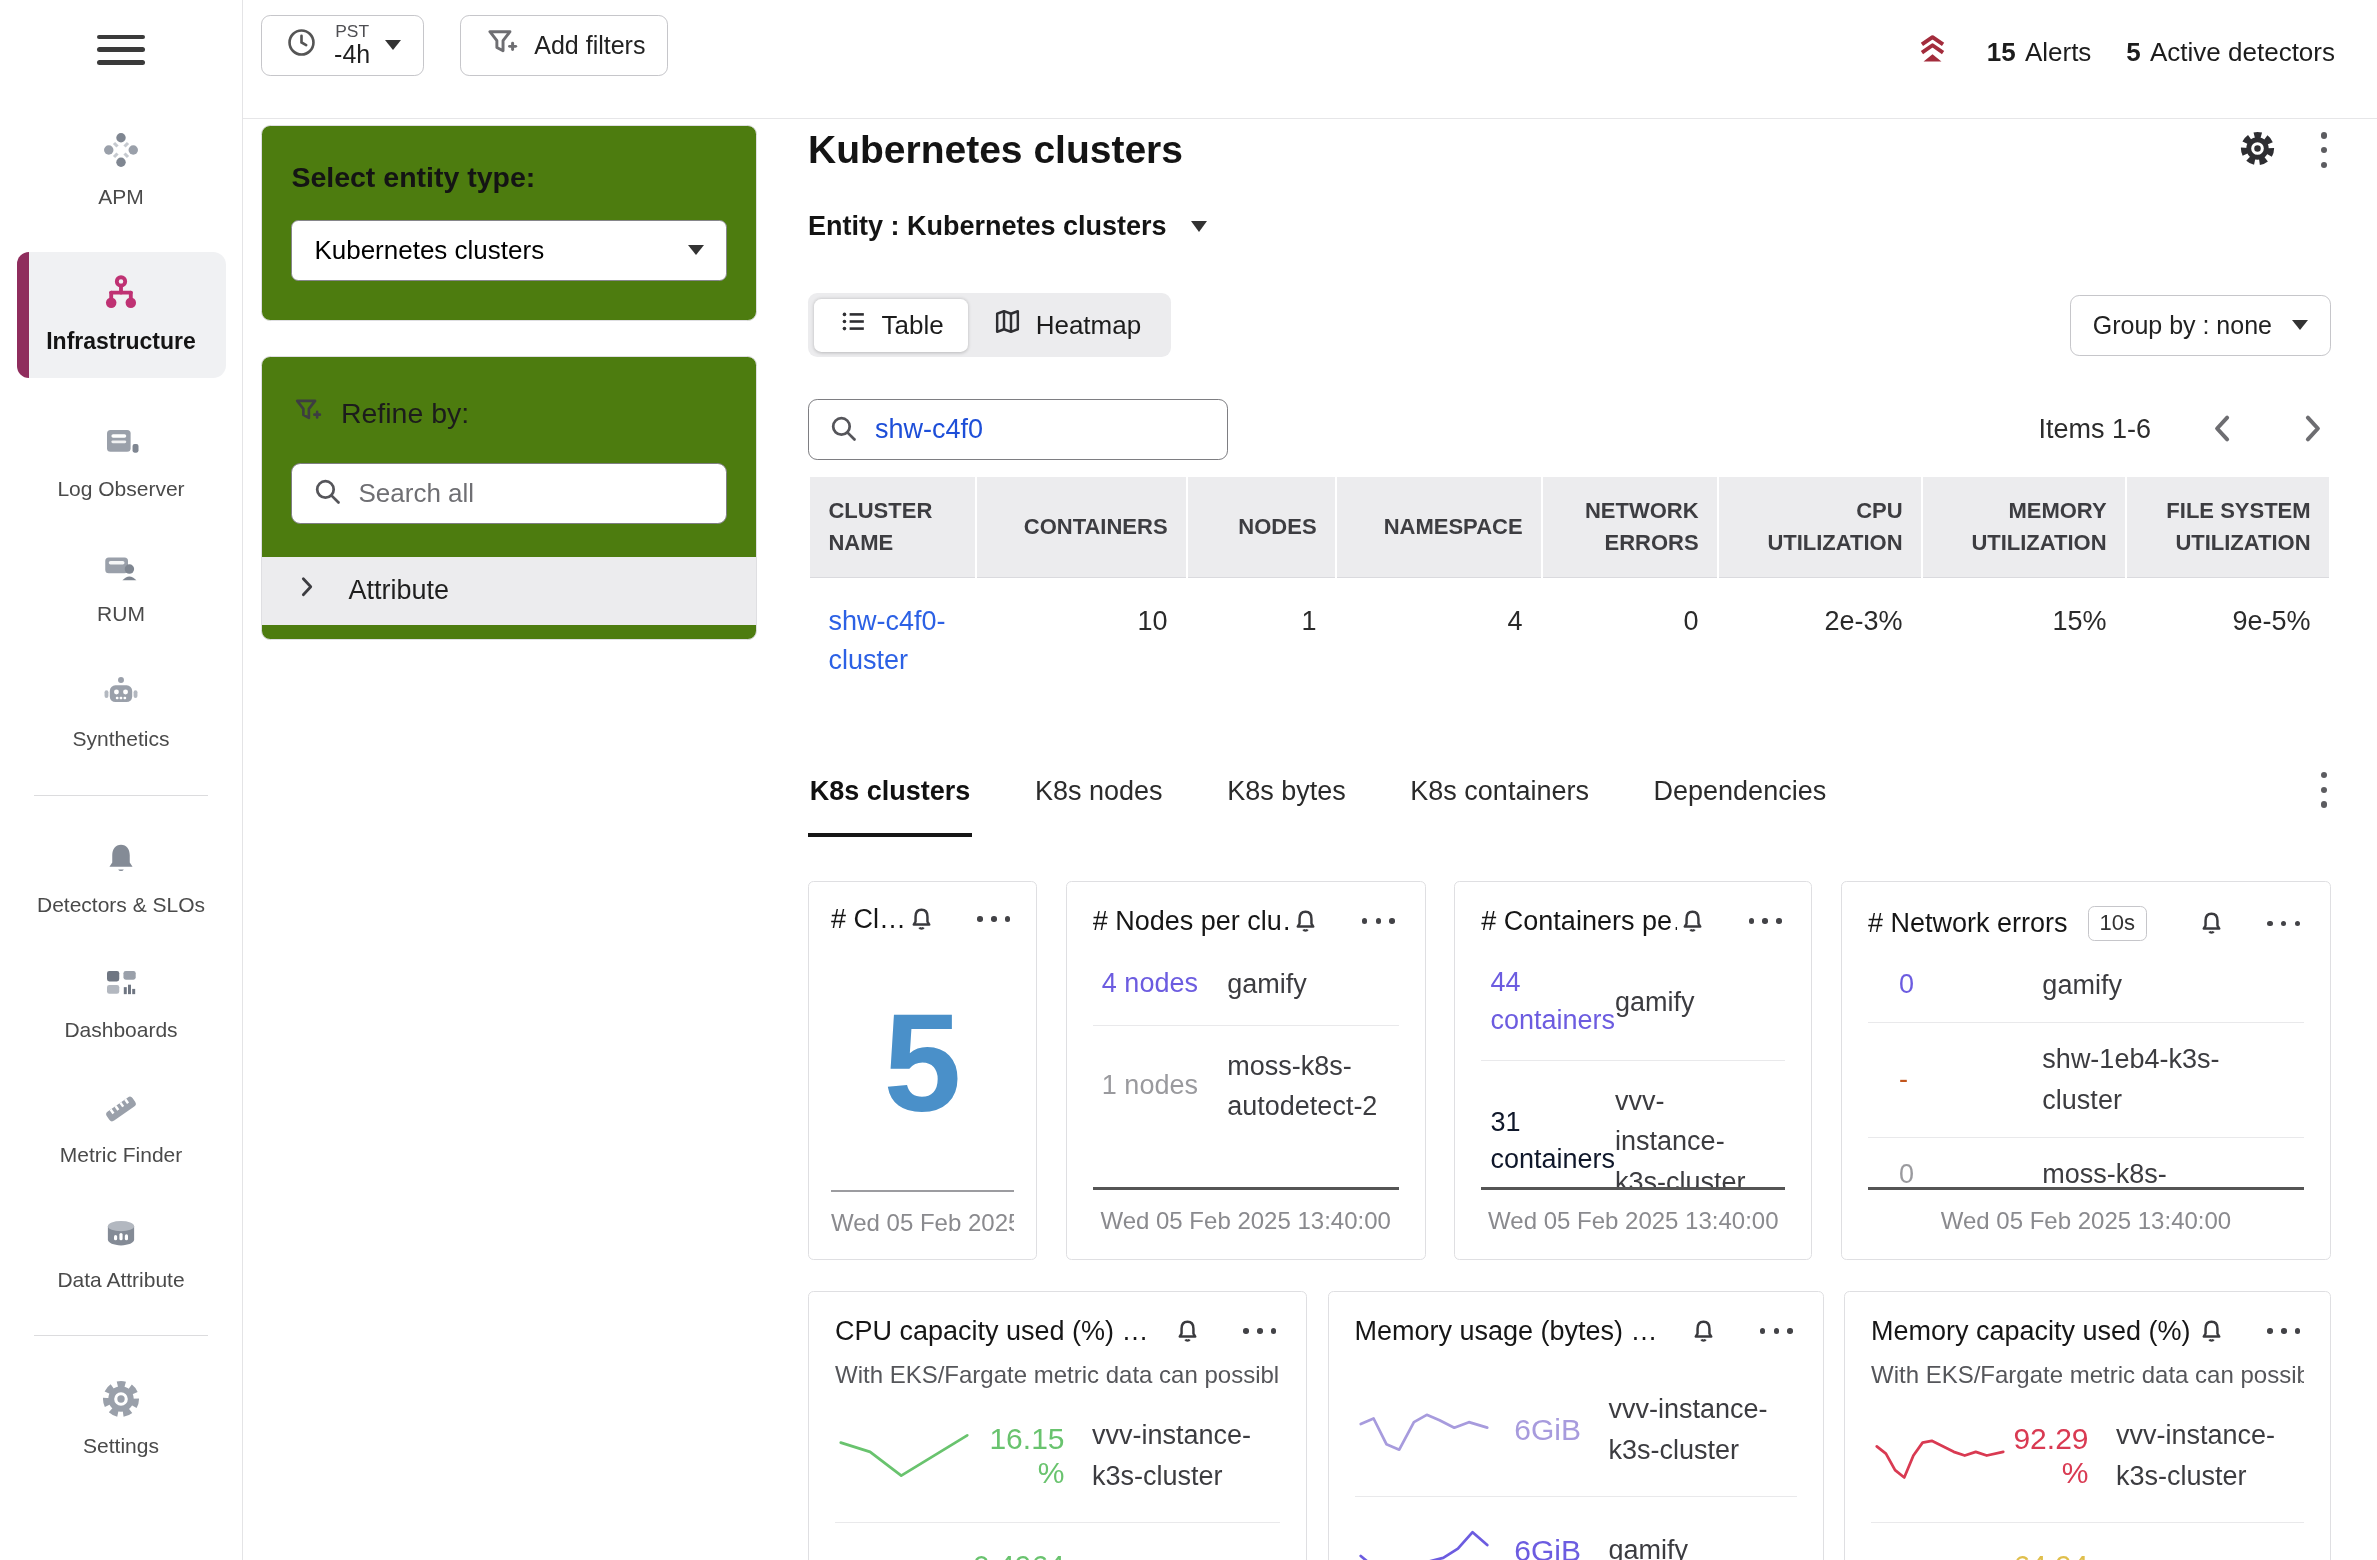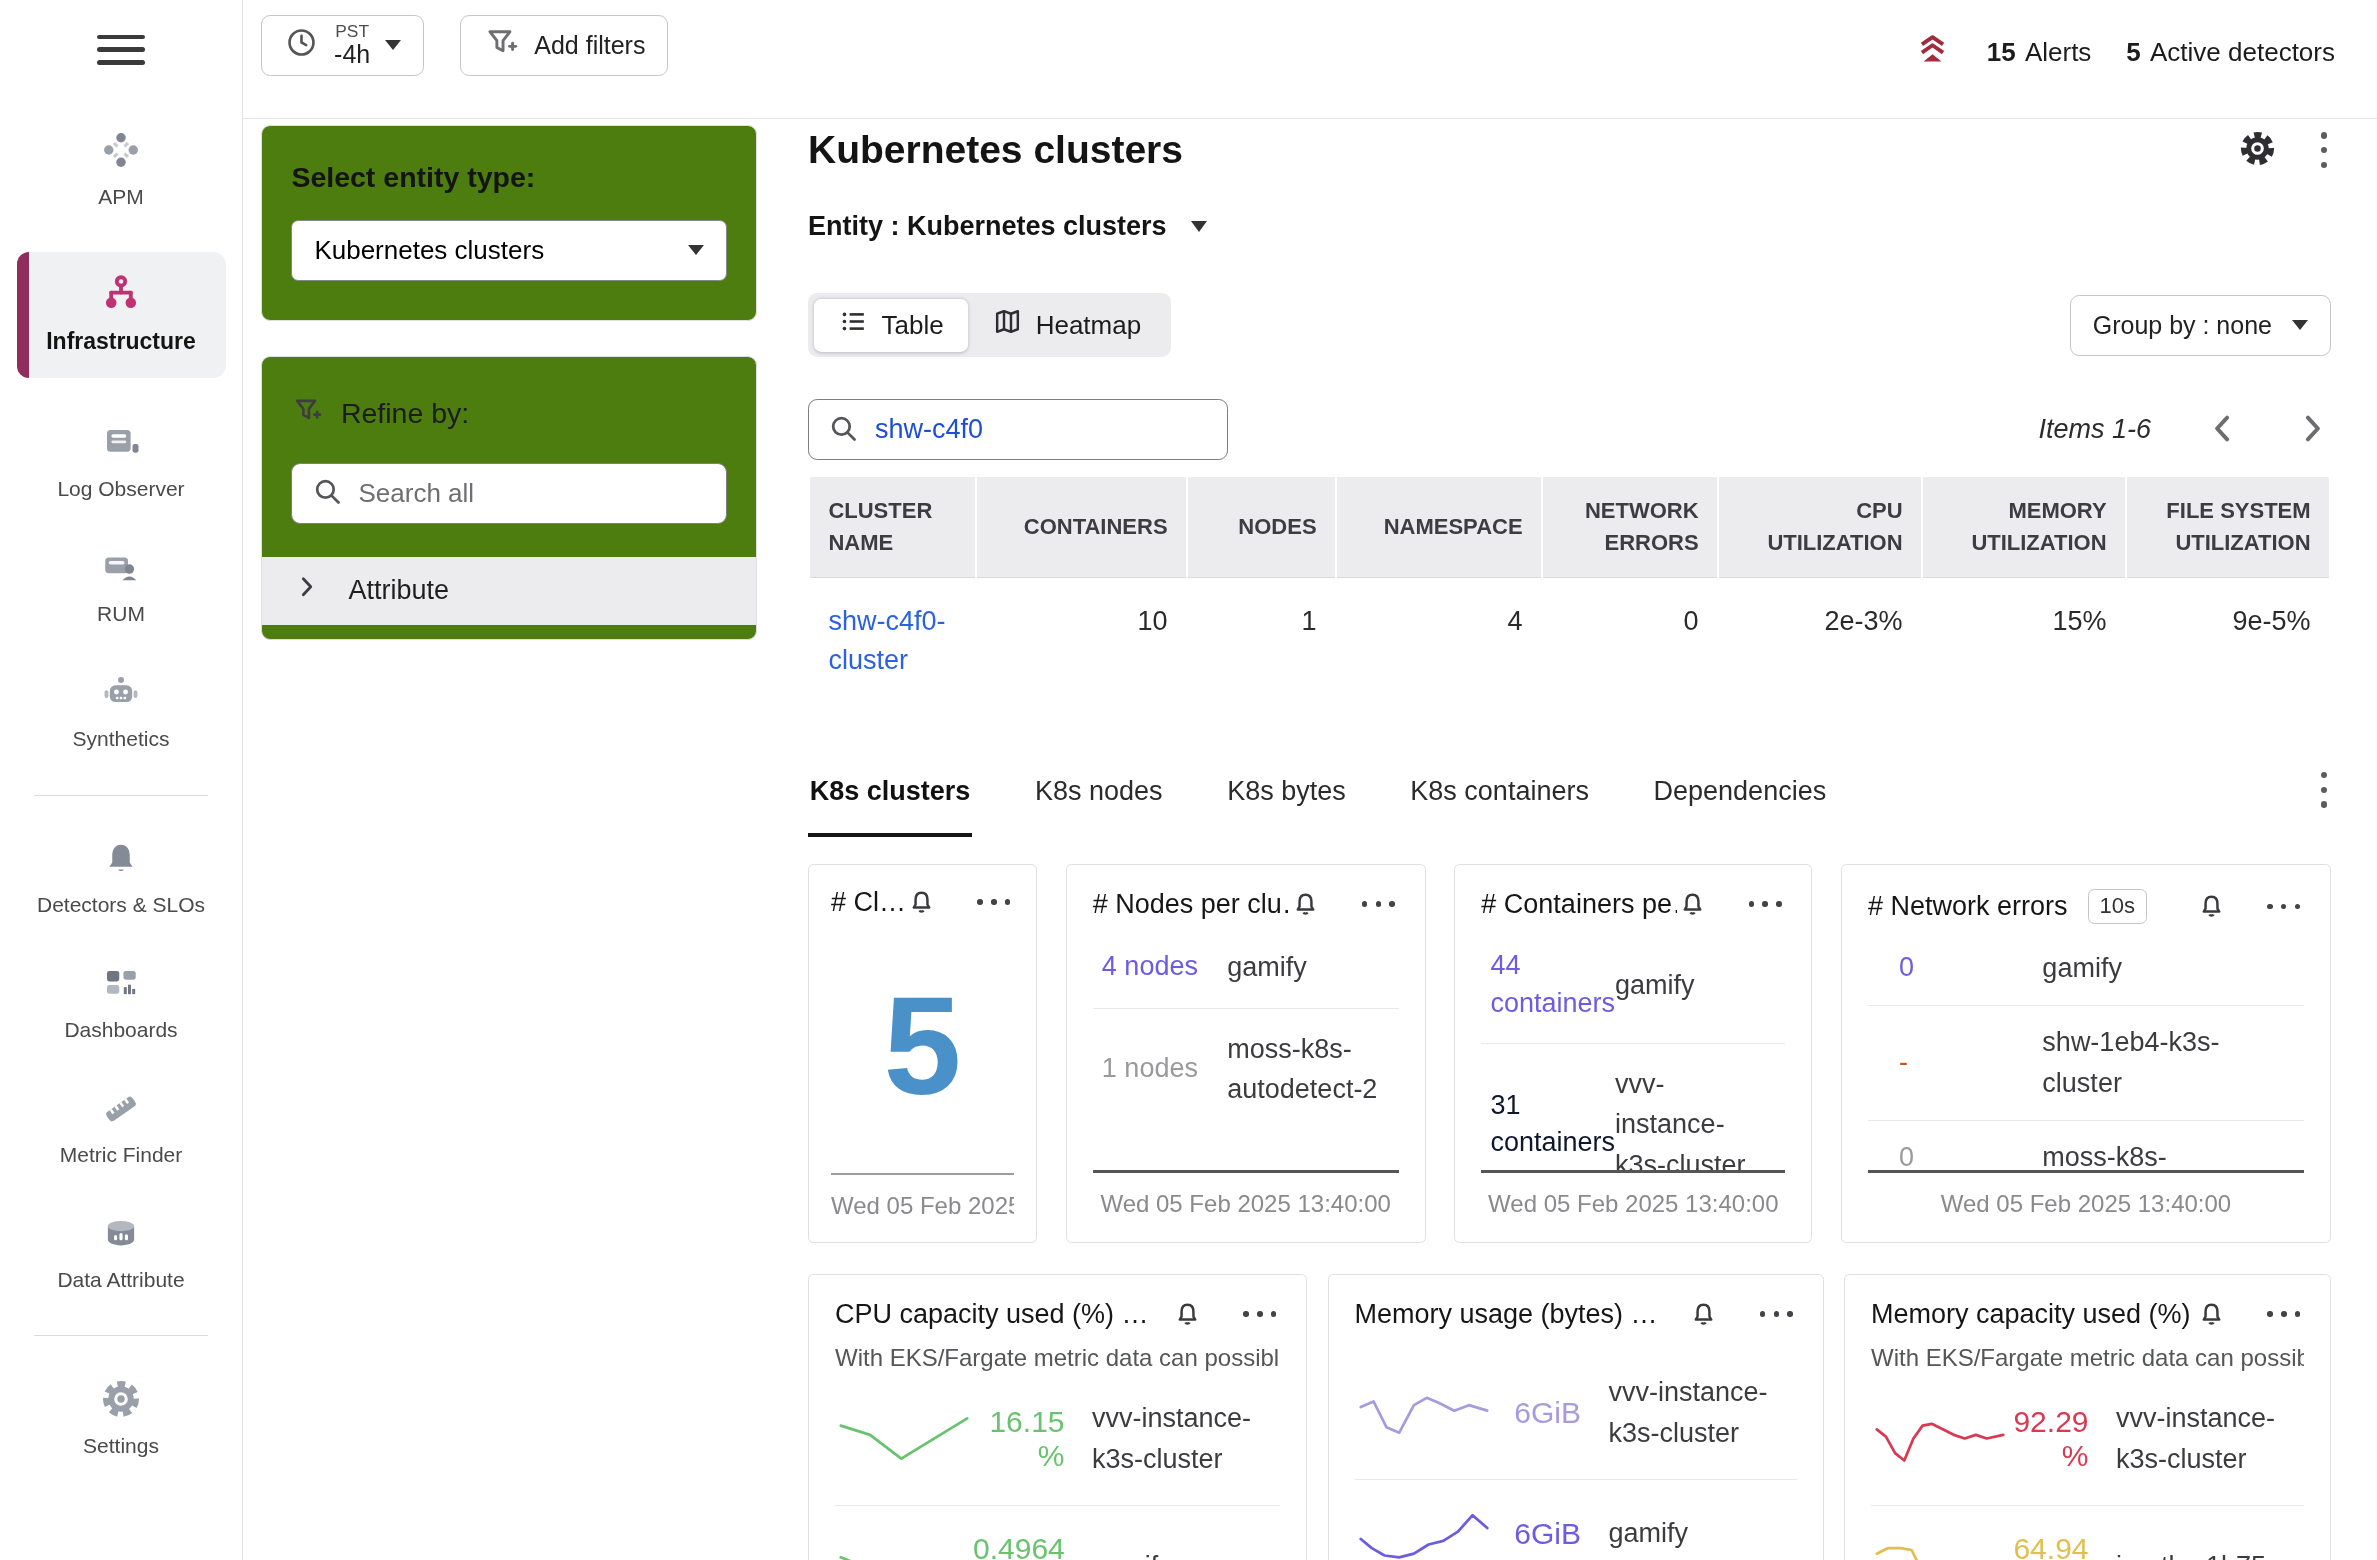--- a/index.html
+++ b/index.html
@@ -81,21 +81,21 @@
   .seg{ display:flex; align-items:center; gap:13px; font-size:26px; padding:0 24px; height:53px;
         border-radius:7.3px; color:#1c1c1c; background:transparent; border:none; cursor:pointer; }
   .seg.selected{ background:#fff; box-shadow:0 0.9px 3.7px rgba(0,0,0,.22); }
   .groupby{ margin-left:auto; gap:20px; }
 
   .search-row{ margin-top:42px; display:flex; align-items:center; }
   .table-search{ width:420px; height:61px; border:0.9px solid #7e7e82; border-radius:9.2px;
                  display:flex; align-items:center; gap:14.7px; padding:0 18.4px; }
   .table-search input{ border:none; outline:none; font-size:27px; color:#1d4ed8; width:100%;
                        font-family:"Liberation Sans",sans-serif; }
-  .items-label{ margin-left:auto; font-size:27px; color:#2c2c2c;font-style:italic; }
+  .items-label{ margin-left:auto; font-size:27px; color:#2c2c2c; }
   .pg-btn{ background:none; border:none; cursor:pointer; margin-left:53px; }
 
   table.data-table{ margin-top:16.5px; width:100%; border-collapse:separate; border-spacing:2.8px 0; }
   .data-table th{ background:#ececee; font-size:22px; font-weight:bold; color:#3d3d41;
                   text-align:right; padding:18.4px 18.4px; line-height:1.45; vertical-align:middle;
                   border-bottom:0.9px solid #dadade; }
   .data-table th:first-child{ text-align:left; }
   .data-table td{ font-size:27px; color:#2a2a2a; text-align:right; padding:24px 18.4px 9.2px;
                   vertical-align:top; line-height:1.45; }
   .data-table td:first-child{ text-align:left; }
@@ -104,21 +104,21 @@
 
   .section-divider{ height:0.9px; background:#e7e7e9; margin-top:53px; }
   .tabs-row{ display:flex; align-items:center; }
   .tab{ font-size:27px; color:#2b2b2b; padding:33px 1.8px 26px; margin-right:61px; background:none;
         border:none; border-bottom:4.6px solid transparent; cursor:pointer; }
   .tab.active{ font-weight:bold; border-bottom-color:#161616; color:#111; }
   .tabs-kebab{ margin-left:auto; }
 
   
   .cards-row{ display:flex; justify-content:space-between; }
-  .cards-row1{ margin-top:27px; }
+  .cards-row1{ margin-top:44px; }
   .cards-row2{ margin-top:31px; }
   .card{ background:#fff; border:0.9px solid #dfdfe2; border-radius:5.5px; padding:24px 26px;
          display:flex; flex-direction:column; }
   .card-r1{ height:379px; }
   .card-r2{ height:477px; }
   .c1{ width:229px; padding:22px 22px; } .c2{ width:360px; } .c3{ width:358px; } .c4{ width:490px; }
   .c5{ width:499px; } .c6{ width:496px; } .c7{ width:487px; }
   .card-head{ display:flex; align-items:center; flex:none; }
   .card-title{ font-size:27px; color:#161616; white-space:nowrap; overflow:hidden; }
   .tbadge{ margin-left:20px; border:0.9px solid #c6c6ca; border-radius:6.4px; font-size:22px;

